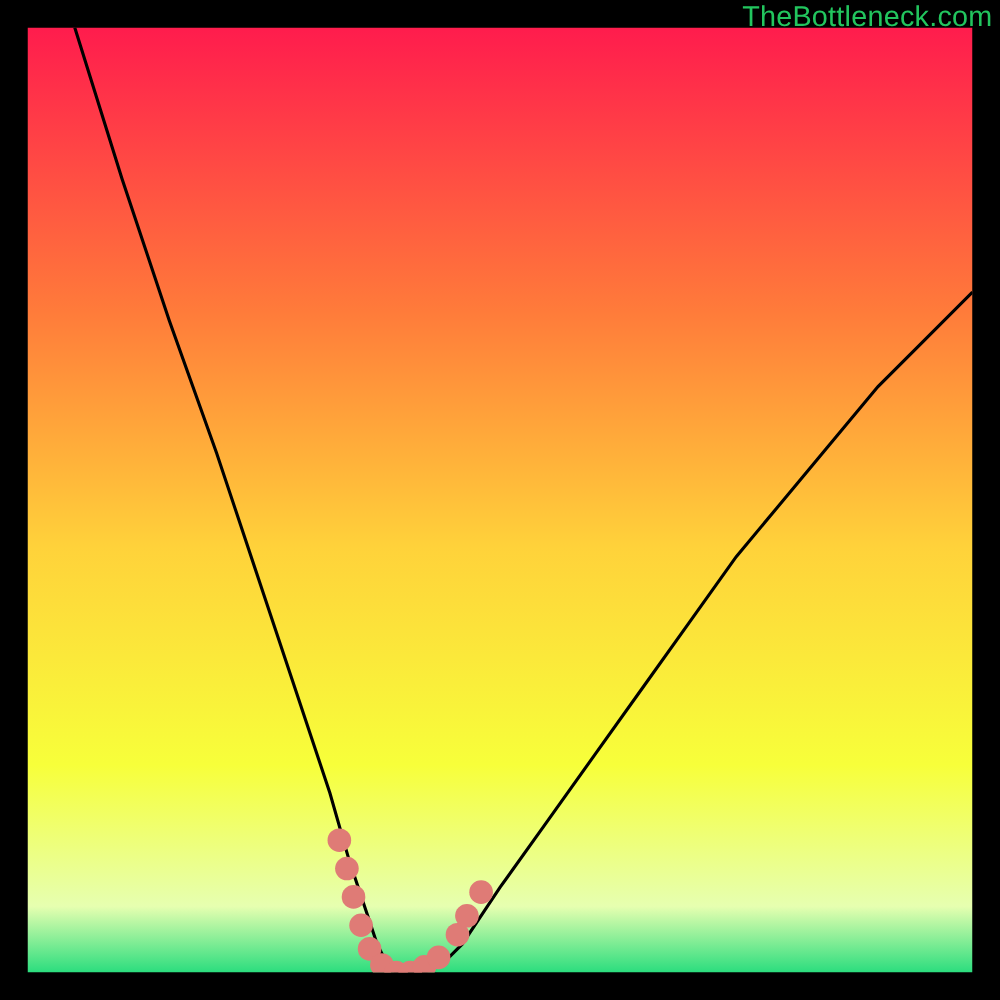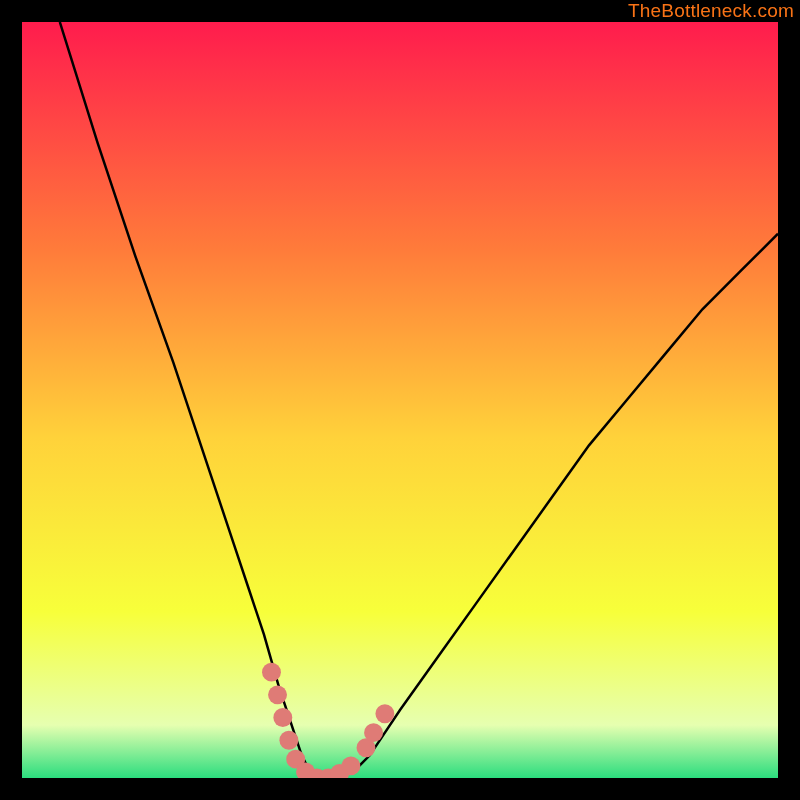--- a/index.html
+++ b/index.html
@@ -24,23 +24,23 @@
     height: 756px;
   }
   .plot-bg {
     position: absolute;
     inset: 0;
   }
   .watermark {
     position: absolute;
     top: 0;
     right: 6px;
-    font-size: 19px;
+    font-size: 23px;
     font-weight: 500;
-    color: #f97316;
+    color: #22c55e;
     letter-spacing: 0.2px;
   }
   svg.curve {
     position: absolute;
     inset: 0;
   }
 </style>
 </head>
 <body>
 

